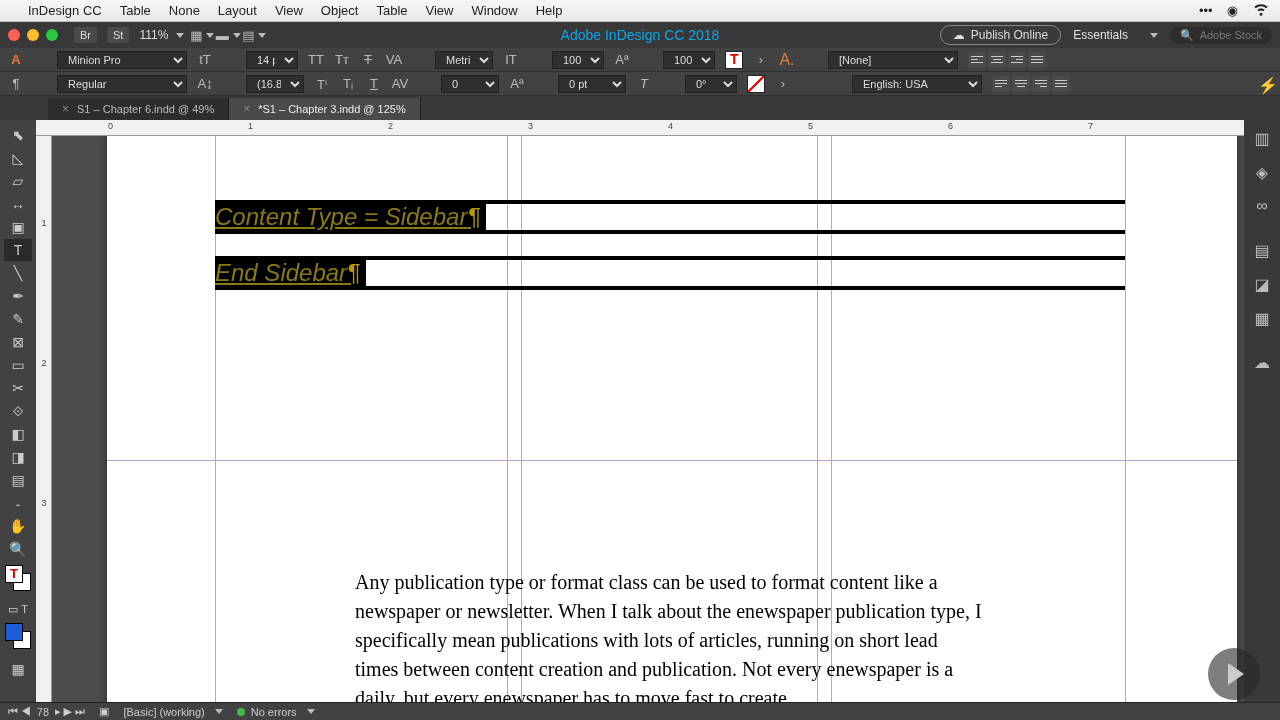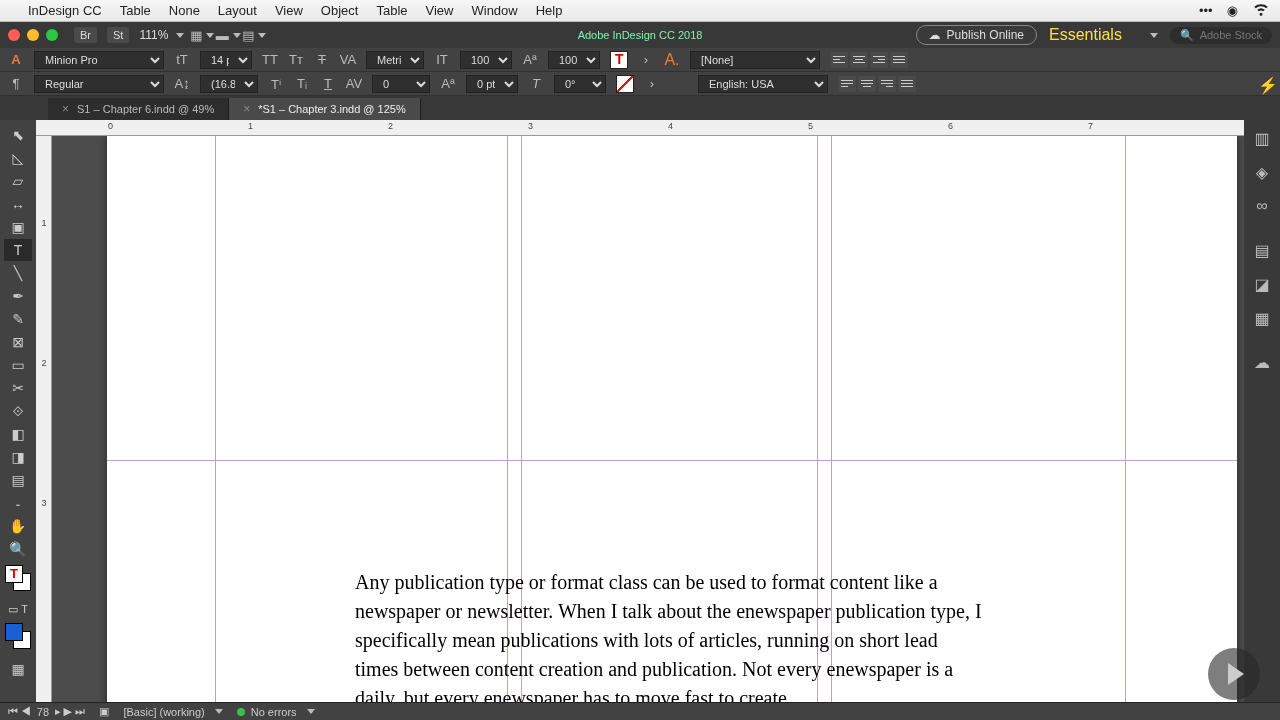--- a/index.html
+++ b/index.html
@@ -12,29 +12,29 @@
 .mac-right { margin-left:auto; display:flex; gap:14px; align-items:center; color:#222;}
 .mac-right svg { width:18px; height:14px; }
 
 
 .app-topbar { height:26px; background:#383838; display:flex; align-items:center; padding:0 8px; gap:10px; font-size:12px; }
 .traffic { display:flex; gap:7px; margin-right:6px;}
 .dot { width:12px; height:12px; border-radius:50%; }
 .red{background:#ff5f57}.yellow{background:#febc2e}.green{background:#28c840}
 .tb-btn { background:#4a4a4a; border-radius:3px; padding:2px 6px; font-size:11px; color:#ddd;}
 .zoom { display:flex; align-items:center; gap:4px; color:#ddd;}
-.app-title { position:absolute; left:50%; transform:translateX(-50%); color:#86efac; font-size:11px;}
+.app-title { position:absolute; left:50%; transform:translateX(-50%); color:#0ea5e9; font-size:14px;}
 .app-right { margin-left:auto; display:flex; gap:12px; align-items:center;}
 .publish{border:1px solid #888;border-radius:14px;padding:2px 12px;display:flex;align-items:center;gap:6px;font-size:12px;color:#ddd;background:#3a3a3a;}
-.workspace { display:flex; align-items:center; gap:24px; font-size:16px;color:#fde047;}
+.workspace { display:flex; align-items:center; gap:18px; font-size:12px;color:#e5e5e5;}
 .search-box{background:#2d2d2d;border-radius:12px;padding:2px 10px;font-size:11px;color:#777;display:flex;align-items:center;gap:6px;}
 
 
 .control-row{height:24px;background:#424242;display:flex;align-items:center;padding:0 8px;gap:10px;border-bottom:1px solid #2f2f2f;font-size:11px;}
-.control-row select, .control-row input{background:#2f2f2f;border:1px solid #222;color:#ddd;font-size:11px;padding:1px 6px;height:18px;}
+.control-row select, .control-row input{background:#2f2f2f;border:1px solid #222;color:#ddd;font-size:11px;padding:1px 6px;height:18px;margin-left:23px;}
 .ctrl-icon{width:16px;height:16px;display:inline-flex;align-items:center;justify-content:center;color:#bbb;font-size:13px;}
 .swatch{width:18px;height:18px;border:1px solid #222;}
 .swatch.none{background:linear-gradient(135deg,#fff 45%,red 45%,red 55%,#fff 55%);}
 .swatch.tchar{background:#fff;position:relative;}
 .swatch.tchar::after{content:"T";position:absolute;color:#d00;font-weight:700;left:4px;top:-1px;font-size:14px;}
 .align-group{display:flex;gap:2px;}
 .align-btn{width:18px;height:16px;background:#4a4a4a;border-radius:2px;display:flex;flex-direction:column;justify-content:center;gap:2px;padding:3px;}
 .align-btn span{height:1px;background:#ccc;display:block;}
 
 
@@ -195,21 +195,21 @@
   <span class="ctrl-icon">A↨</span>
   <select style="width:58px"><option>(16.8 pt)</option></select>
   <span class="ctrl-icon">Tⁱ</span>
   <span class="ctrl-icon">Tᵢ</span>
   <span class="ctrl-icon">
       <u>T</u>
     </span>
   <span class="ctrl-icon">AV</span>
   <select style="width:58px"><option>0</option></select>
   <span class="ctrl-icon">Aª</span>
-  <select style="width:52px"><option>0 pt</option></select>
+  <select style="width:68px"><option>0 pt</option></select>
   <span class="ctrl-icon">
       <i>T</i>
     </span>
   <select style="width:52px"><option>0°</option></select>
   <span class="swatch none"></span>
   <span class="ctrl-icon">›</span>
   <span style="width:18px"></span>
   <select style="width:130px"><option>English: USA</option></select>
   <div class="align-group">
     <span class="align-btn">
@@ -302,21 +302,35 @@
         <div class="paper">
 
           <div class="col-guide" style="left:108px"></div>
           <div class="col-guide" style="left:400px"></div>
           <div class="col-guide" style="left:414px"></div>
           <div class="col-guide" style="left:710px"></div>
           <div class="col-guide" style="left:724px"></div>
           <div class="col-guide" style="left:1018px"></div>
           <div class="row-guide" style="top:324px"></div>
 
-
+          <div class="textframe" style="top:64px">
+            <div class="sidebar-block">
+              <span class="sidebar-label">
+                <span>Content Type = Sidebar</span><span class="para-mark">¶</span>
+              </span>
+            </div>
+          </div>
+
+          <div class="textframe" style="top:120px">
+            <div class="sidebar-block">
+              <span class="sidebar-label">
+                <span>End Sidebar</span><span class="para-mark">¶</span>
+              </span>
+            </div>
+          </div>
 
 
           <div class="body-text" style="top:432px">Any publication type or format class can be used to format content like a newspaper or newsletter. When I talk about the enewspaper publication type, I specifically mean publications with lots of articles, running on short lead times between content creation and publication. Not every enewspaper is a daily, but every enewspaper has to move fast to create,</div>
         </div>
       </div>
     </div>
   </div>
 
   <div class="right-panels">
     <span class="rp-icon">▥</span>

